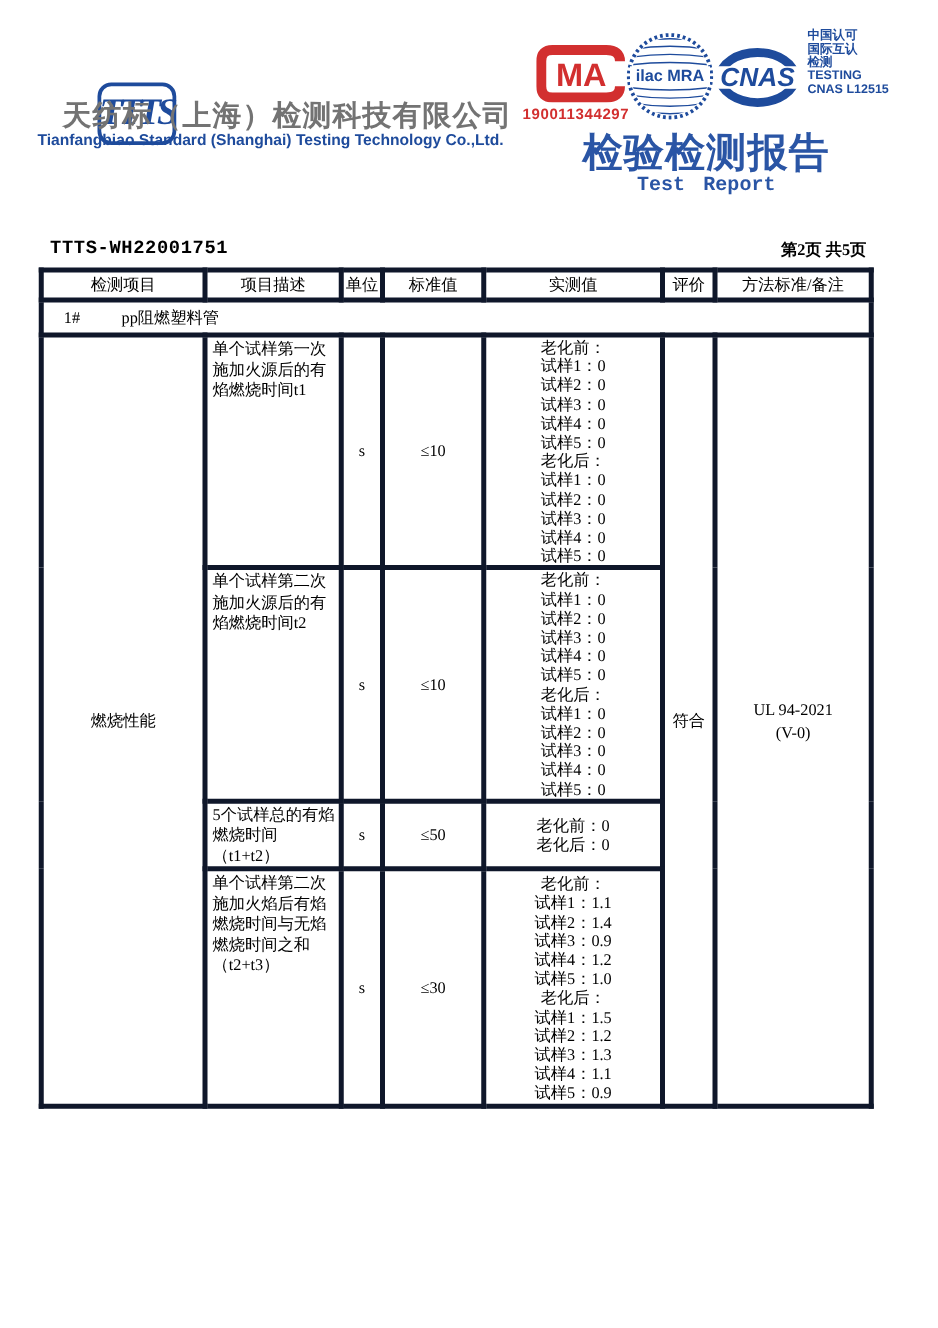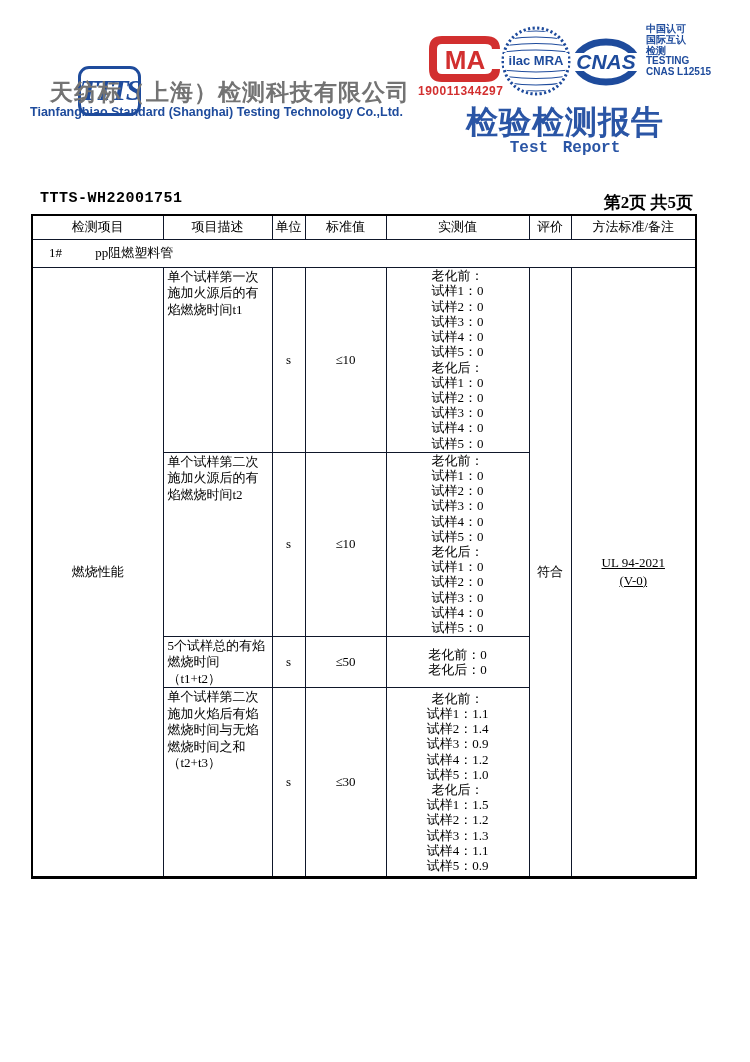--- a/index.html
+++ b/index.html
@@ -62,30 +62,30 @@
     word-spacing: 5px; font-weight: bold; font-family: Liberation Mono, monospace;
   }
   
   .report-no {
     position: absolute; left: 40px; top: 190px;
     font-family: "Liberation Mono", "DejaVu Sans Mono", monospace;
     font-weight: bold; font-size: 15px; letter-spacing: 0.5px;
   }
   .page-info {
     position: absolute; right: 57px; top: 191px;
-    font-weight: bold; font-size: 17px;
+    font-weight: bold; font-size: 13px;
   }
   
   table.results {
     position: absolute; left: 31px; top: 214px;
     width: 664px; border-collapse: collapse; table-layout: fixed;
     border: 2px solid #000; border-bottom-width: 3px;
   }
   table.results th, table.results td {
-    border: 1px solid #0f172a;
+    border: 4px solid #0f172a;
     font-size: 13px;
   }
   table.results th {
     height: 24px; font-weight: normal; text-align: center;
     vertical-align: middle;
   }
   tr.sample-row td {
     height: 28px; text-align: left; vertical-align: middle;
     padding-left: 16px; font-size: 13px;
   }
@@ -96,21 +96,21 @@
     padding: 1px 3px 0 4px; font-size: 12.5px; line-height: 16.5px;
   }
   td.cell-unit, td.cell-std { text-align: center; vertical-align: middle; }
   td.cell-meas {
     text-align: center; vertical-align: middle;
     font-size: 12px; line-height: 15.2px; white-space: pre-line;
   }
   td.cell-eval { text-align: center; vertical-align: middle; }
   td.cell-method {
     text-align: center; vertical-align: middle;
-    white-space: pre-line; line-height: 18px; text-decoration: underline;
+    white-space: pre-line; line-height: 18px;
   }
   tr.r-t1   { height: 185px; }
   tr.r-t2   { height: 184px; }
   tr.r-sum  { height: 38px;  }
   tr.r-t23  { height: 190px; margin-top: 20px; }
 </style>
 </head>
 <body>
 
 <div class="page">

